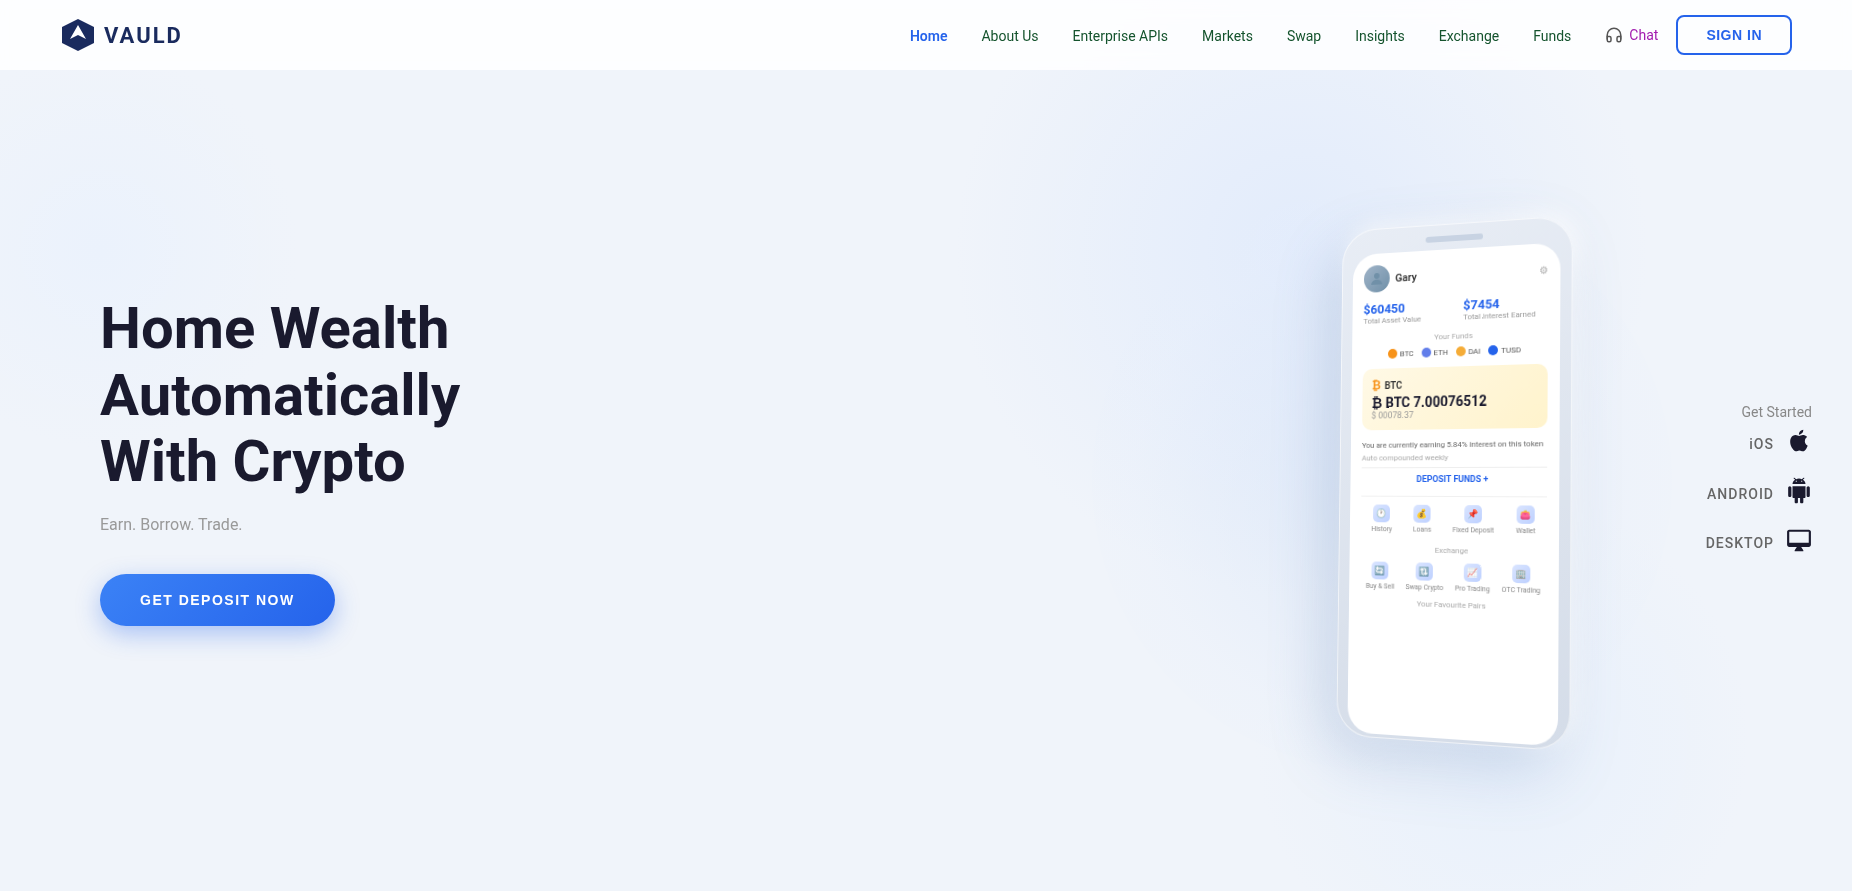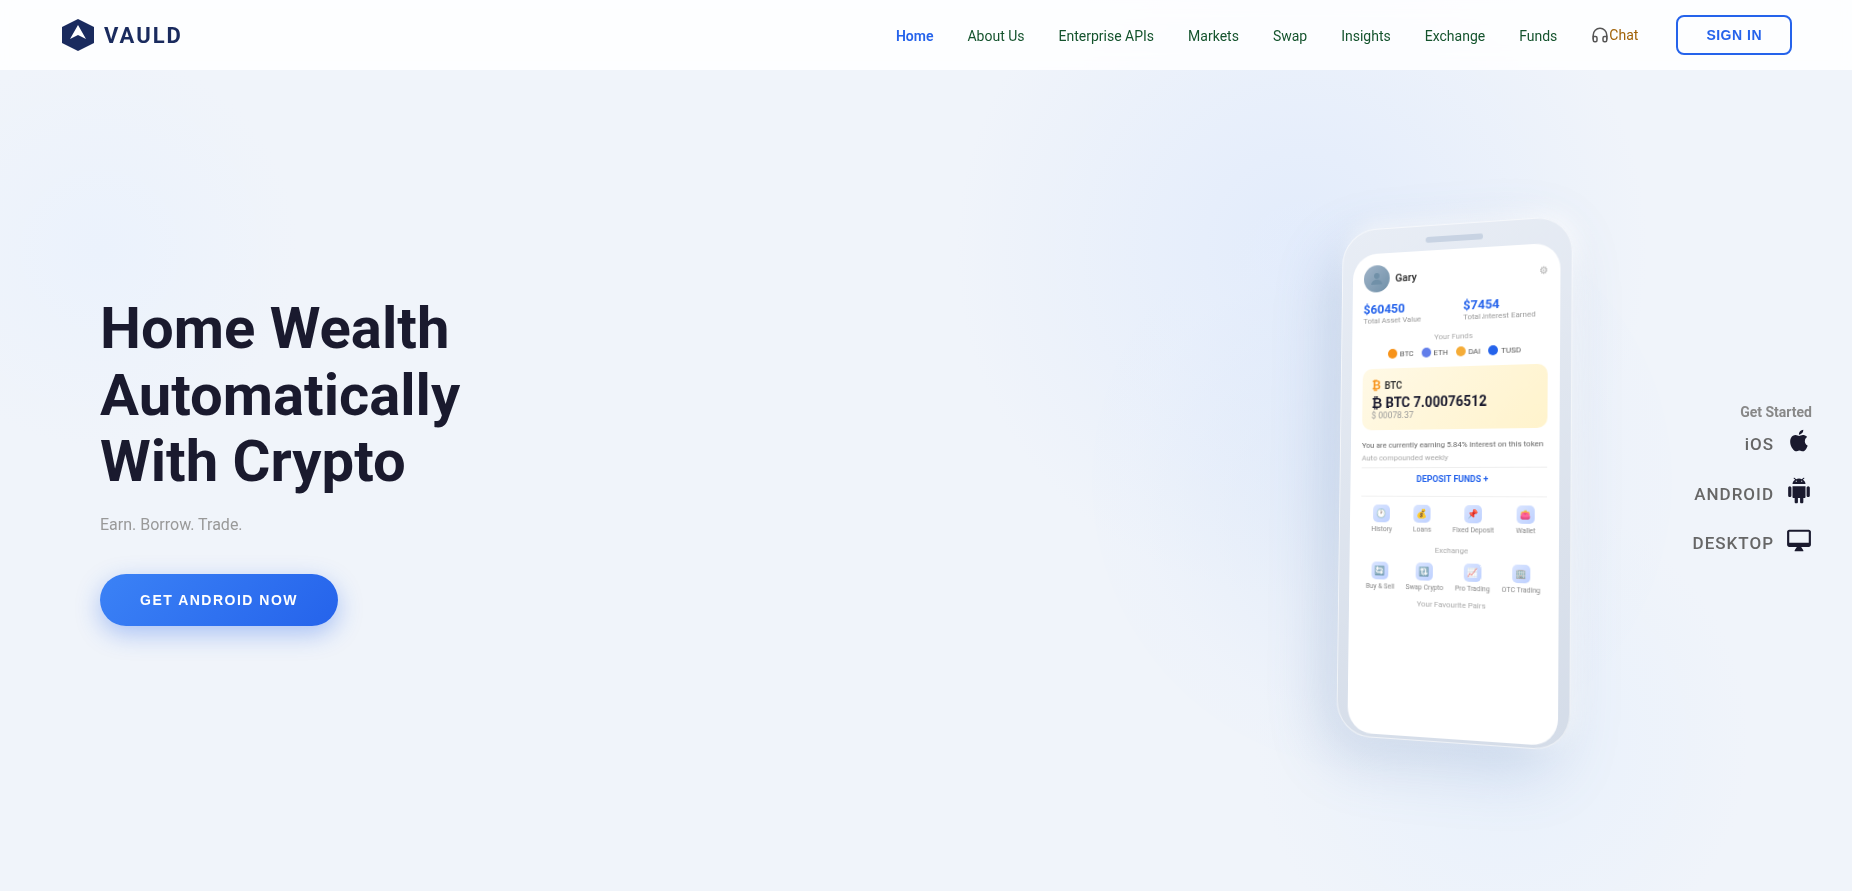--- a/index.html
+++ b/index.html
@@ -89,28 +89,29 @@
     }
 
     .nav-links li a.active {
       color: #2563eb;
       font-weight: 600;
     }
 
     .nav-chat {
       display: flex;
       align-items: center;
+      gap: 6px;
       font-size: 14px;
-      color: #a16207;
+      color: #a21caf;
       padding: 8px 14px;
       cursor: pointer;
     }
 
     .nav-signin {
-      margin-left: 24px;
+      margin-left: 4px;
       padding: 10px 28px;
       border: 2px solid #2563eb;
       border-radius: 8px;
       color: #2563eb;
       font-weight: 700;
       font-size: 14px;
       background: transparent;
       cursor: pointer;
       letter-spacing: 0.5px;
     }
@@ -394,32 +395,31 @@
       flex-direction: column;
       gap: 32px;
       align-items: flex-end;
     }
 
     .get-started-title {
       font-size: 14px;
       color: #888;
       margin-bottom: 8px;
       text-align: right;
-      font-weight: bold;
     }
 
     .platform-item {
       display: flex;
       align-items: center;
       gap: 12px;
       cursor: pointer;
     }
 
     .platform-label {
-      font-size: 17px;
+      font-size: 14px;
       color: #666;
       font-weight: 500;
       letter-spacing: 1px;
     }
 
     .platform-icon {
       font-size: 24px;
       color: #1a1a2e;
     }
 
@@ -500,21 +500,21 @@
 <section class="hero">
 
   <div class="circle-bg"></div>
 
   <div class="hero-content">
     <h1 class="hero-title">
       <span>Home Wealth Automatically</span><br>
       <span>With Crypto</span>
     </h1>
     <p class="hero-subtitle">Earn. Borrow. Trade.</p>
-    <button class="cta-button">GET ANDROID NOW</button>
+    <button class="cta-button">GET DEPOSIT NOW</button>
   </div>
 
   <div class="phone-container">
     <div class="phone-mockup">
       <div class="phone-notch"></div>
       <div class="phone-screen">
 
         <div class="phone-header">
           <div class="phone-avatar">
             <svg width="18" height="18" viewBox="0 0 24 24" fill="#7090a8">

